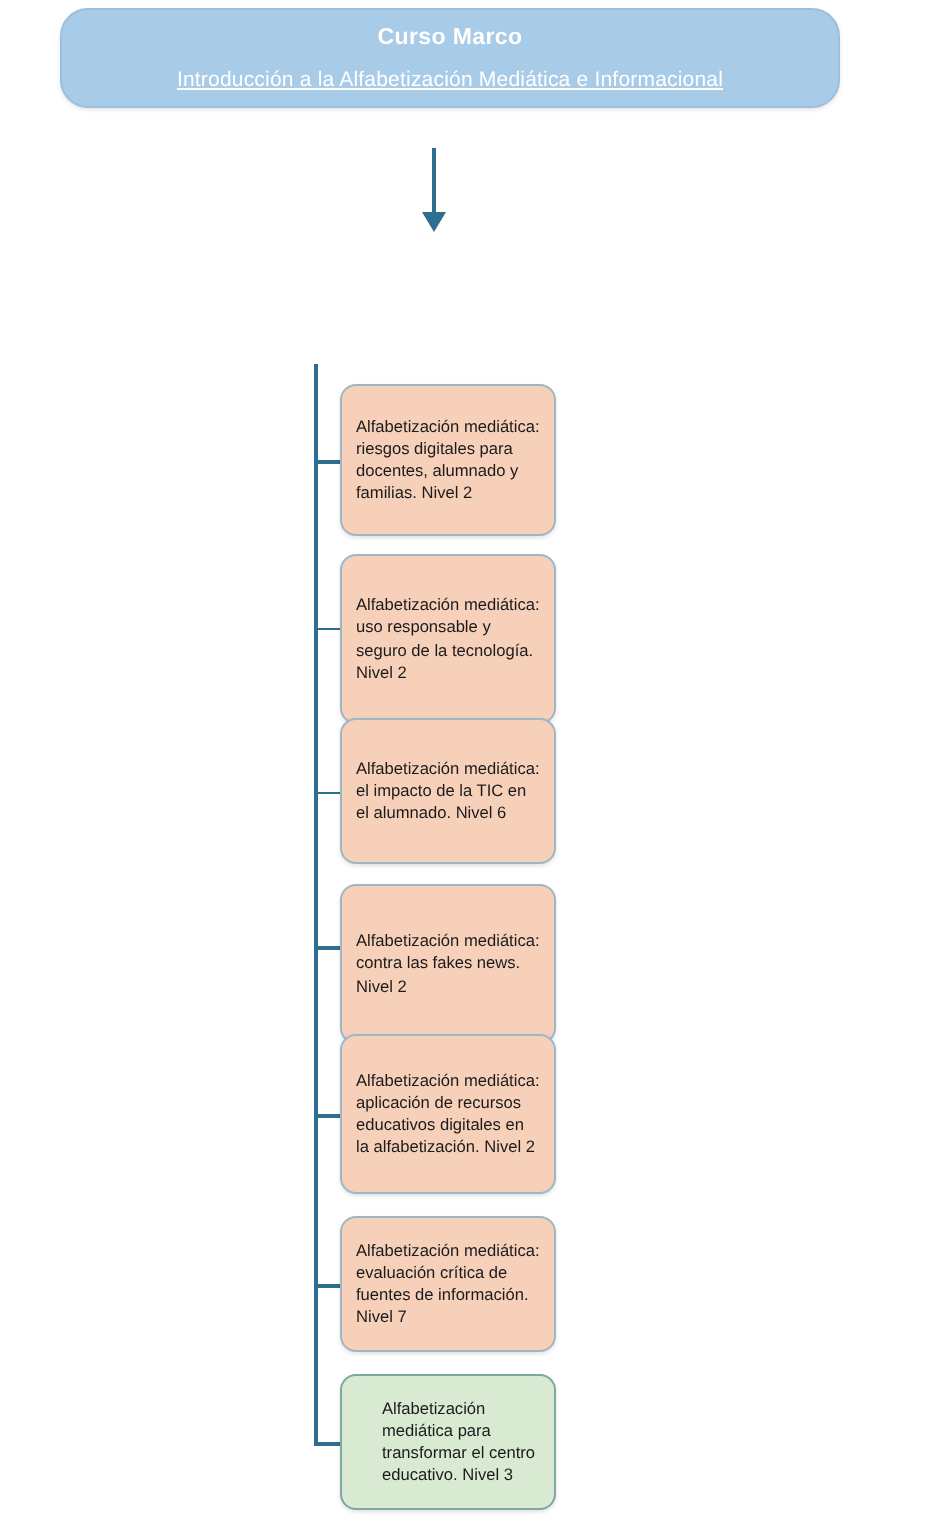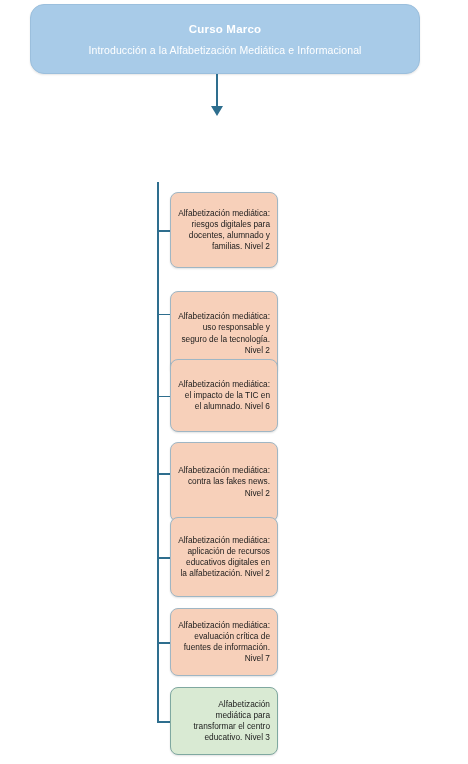--- a/index.html
+++ b/index.html
@@ -19,21 +19,21 @@
     background: #ffffff;
     overflow: hidden;
   }
 
   
   .header-box {
     position: absolute;
     left: 30px;
     top: 4px;
     width: 390px;
-    height: 70px;
+    height: 50px;
     box-sizing: border-box;
     background: #A8CBE8;
     border: 1px solid #9BBFDD;
     border-radius: 14px;
     display: flex;
     flex-direction: column;
     align-items: center;
     justify-content: center;
     box-shadow: 0 1px 2px rgba(0,0,0,0.10);
   }
@@ -45,20 +45,21 @@
     margin-bottom: 9px;
     text-align: center;
   }
   .header-subtitle {
     color: #ffffff;
     font-size: 10.5px;
     font-weight: normal;
     letter-spacing: 0.1px;
     text-align: left;
     padding: 0 12px;
+    text-decoration: underline;
   }
 
   
   .arrow-wrap {
     position: absolute;
     left: 207px;
     top: 74px;
     width: 20px;
     height: 44px;
   }
@@ -119,21 +120,21 @@
   
   .module {
     position: absolute;
     left: 170px;
     width: 108px;
     box-sizing: border-box;
     border-radius: 8px;
     display: flex;
     align-items: center;
     justify-content: center;
-    text-align: right;
+    text-align: left;
     padding: 4px 7px;
     font-size: 8.3px;
     line-height: 1.35;
     color: #1b1b1b;
     box-shadow: 0 1px 2px rgba(0,0,0,0.12);
   }
   .module.level2 {
     background: #F7D0BA;
     border: 1px solid #9FB6C4;
   }
@@ -164,21 +165,21 @@
       <div class="branch" style="top: 395.5px;"></div>
       <div class="branch" style="top: 473px;"></div>
       <div class="branch" style="top: 557px;"></div>
       <div class="branch" style="top: 642px;"></div>
       <div class="branch" style="top: 721px;"></div>
       <div class="trunk" style="height: 539px;"></div>
     </div>
 
   <div id="modules">
       <div class="module level2" style="top: 192px; height: 76px;">Alfabetización mediática: riesgos digitales para docentes, alumnado y familias. Nivel 2</div>
-      <div class="module level2" style="top: 291px; height: 85px;">Alfabetización mediática: uso responsable y seguro de la tecnología. Nivel 2</div>
+      <div class="module level2" style="top: 277px; height: 85px;">Alfabetización mediática: uso responsable y seguro de la tecnología. Nivel 2</div>
       <div class="module level2" style="top: 359px; height: 73px;">Alfabetización mediática: el impacto de la TIC en el alumnado. Nivel 6</div>
       <div class="module level2" style="top: 442px; height: 80px;">Alfabetización mediática: contra las fakes news. Nivel 2</div>
       <div class="module level2" style="top: 517px; height: 80px;">Alfabetización mediática: aplicación de recursos educativos digitales en la alfabetización. Nivel 2</div>
       <div class="module level2" style="top: 608px; height: 68px;">Alfabetización mediática: evaluación crítica de fuentes de información. Nivel 7</div>
       <div class="module level3" style="top: 687px; height: 68px; padding-left: 20px;">Alfabetización mediática para transformar el centro educativo. Nivel 3</div>
     </div>
 
 </div>
 
 </body></html>

